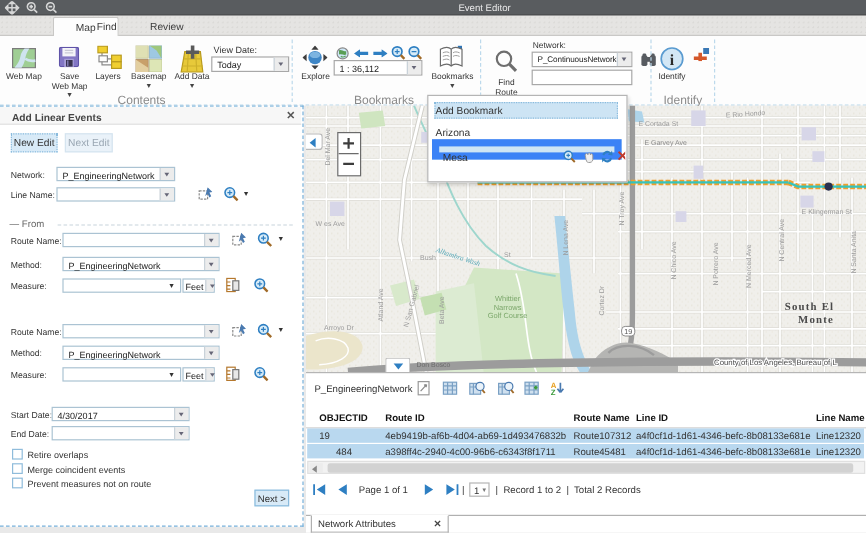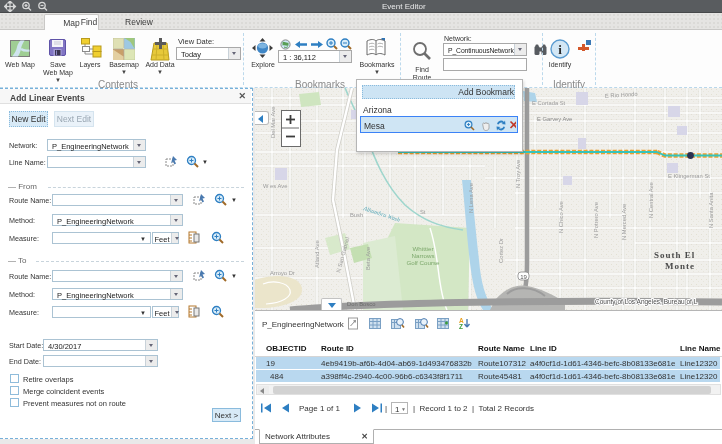--- a/index.html
+++ b/index.html
@@ -344,23 +344,23 @@
         <line x1="8.5" y1="4" x2="8.5" y2="13"></line>
       <line x1="4" y1="25.5" x2="13" y2="25.5"></line>
     </g>
   </svg>
 </div>
 <div class="abs" style="left:321px;top:298px;width:21px;height:12px;background:#fff;border:1px solid #c2c2c2;border-bottom:none;border-radius:2px 2px 0 0;">
   <div style="position:absolute;left:5.5px;top:3.5px;width:0;height:0;border:4px solid transparent;border-top:5px solid #2e7fc2;border-bottom:none;"></div>
 </div>
 
 <div id="bkpopup" class="abs">
-  <div style="position:absolute;left:5px;top:5px;width:153px;height:14px;background:#cde4f4;border:1px dotted #8abbdd;text-align:right;font-size:8.5px;color:#333;line-height:13px;">Add Bookmark</div>
+  <div style="position:absolute;left:5px;top:5px;width:153px;height:14px;background:#cde4f4;border:1px dotted #8abbdd;text-align:left;font-size:8.5px;color:#333;line-height:13px;">Add Bookmark</div>
   <div style="position:absolute;left:6px;top:25px;font-size:8.5px;color:#333;">Arizona</div>
-  <div style="position:absolute;left:3px;top:36px;width:158px;height:17px;background:#cfe5f4;border:1px solid #3b82f6;">
+  <div style="position:absolute;left:3px;top:36px;width:158px;height:17px;background:#cfe5f4;border:6px solid #3b82f6;">
     <span style="position:absolute;left:3px;top:4px;font-size:8.5px;color:#333;">Mesa</span>
     <svg style="position:absolute;left:103px;top:3px" width="52" height="11" viewBox="0 0 52 11">
       <g>
         <circle cx="4.5" cy="4.5" r="3.4" fill="#d8ecf8" stroke="#2e7fc2" stroke-width="1.2"></circle>
         <line x1="7" y1="7" x2="10" y2="10" stroke="#a06a28" stroke-width="1.6"></line>
         <line x1="3" y1="4.5" x2="6" y2="4.5" stroke="#2e7fc2" stroke-width="0.9"></line>
           <line x1="4.5" y1="3" x2="4.5" y2="6" stroke="#2e7fc2" stroke-width="0.9"></line>
       </g>
       <g transform="translate(16,0)">
         <path d="M3 6 C2 3 4 2 5 4 C5 2 7 2 7 4 C7.5 2.5 9 3 9 5 L9 8 C9 10 7 10.5 5.5 10.5 C4 10.5 3.5 9 3 6 Z" fill="#eee" stroke="#999" stroke-width="0.8"></path>
@@ -444,21 +444,20 @@
     <path d="M1 4 h3 M1 7 h3 M1 10 h3" stroke="#b5782d"></path>
     <rect x="6" y="3" width="5" height="8" fill="#e8e8e8" stroke="#777"></rect>
   </svg>
   <svg class="abs" style="left:211px;top:142px" width="13" height="13" viewBox="0 0 13 13">
     <circle cx="5.5" cy="5.5" r="4" fill="#d8ecf8" stroke="#2e7fc2" stroke-width="1.3"></circle>
     <line x1="8.5" y1="8.5" x2="12" y2="12" stroke="#a06a28" stroke-width="2"></line>
     <line x1="3.5" y1="5.5" x2="7.5" y2="5.5" stroke="#2e7fc2"></line>
       <line x1="5.5" y1="3.5" x2="5.5" y2="7.5" stroke="#2e7fc2"></line>
   </svg>
 
-  <div class="fsep" style="top:167px;"><span style="color:#666;">— To </span><span class="ln" style="left:28px;right:0;"></span></div>
 
   <div class="flabel" style="left:9px;top:183px;">Route Name:</div>
   <div class="field" style="left:52px;top:181px;width:131px;height:12px;">
       <span class="drop"></span>
     </div>
   <svg class="abs" style="left:193px;top:181px" width="12" height="12" viewBox="0 0 12 12">
     <rect x="1" y="3" width="7" height="7" fill="none" stroke="#8a8a8a" stroke-dasharray="2 1"></rect>
     <path d="M8 0 l4 4 -2.5 0.5 1.5 3 -1.5 1 -1.5 -3 -2 2 z" fill="#4a7ab0"></path>
   </svg>
   <svg class="abs" style="left:214px;top:180px" width="13" height="13" viewBox="0 0 13 13">
@@ -560,21 +559,21 @@
   <div class="th" style="left:425px;top:34px;">Line Name</div>
   <div style="position:absolute;left:0;top:46px;width:467px;height:1px;background:#d5d5d5;"></div>
   <div class="row" style="top:47px;">
     <span style="left:10px;">19</span>
       <span style="left:65px;">4eb9419b-af6b-4d04-ab69-1d493476832b</span>
       <span style="left:222px;">Route107312</span>
       <span style="left:274px;">a4f0cf1d-1d61-4346-befc-8b08133e681e</span>
       <span style="left:424px;">Line12320</span>
   </div>
   <div class="row" style="top:60px;">
-    <span style="left:14px;">484</span>
+    <span style="left:24px;">484</span>
       <span style="left:65px;">a398ff4c-2940-4c00-96b6-c6343f8f1711</span>
       <span style="left:222px;">Route45481</span>
       <span style="left:274px;">a4f0cf1d-1d61-4346-befc-8b08133e681e</span>
       <span style="left:424px;">Line12320</span>
   </div>
 
   <div style="position:absolute;left:1px;top:74px;width:465px;height:11px;background:#f2f2f2;border:1px solid #e0e0e0;">
     <div style="position:absolute;left:1px;top:1px;width:11px;height:8px;background:#ececec;"></div>
     <div style="position:absolute;left:3px;top:2.5px;width:0;height:0;border:3px solid transparent;border-right:4px solid #888;border-left:none;"></div>
     <div style="position:absolute;left:16px;top:1px;width:438px;height:8px;background:#d2d2d2;border-radius:2px;"></div>

